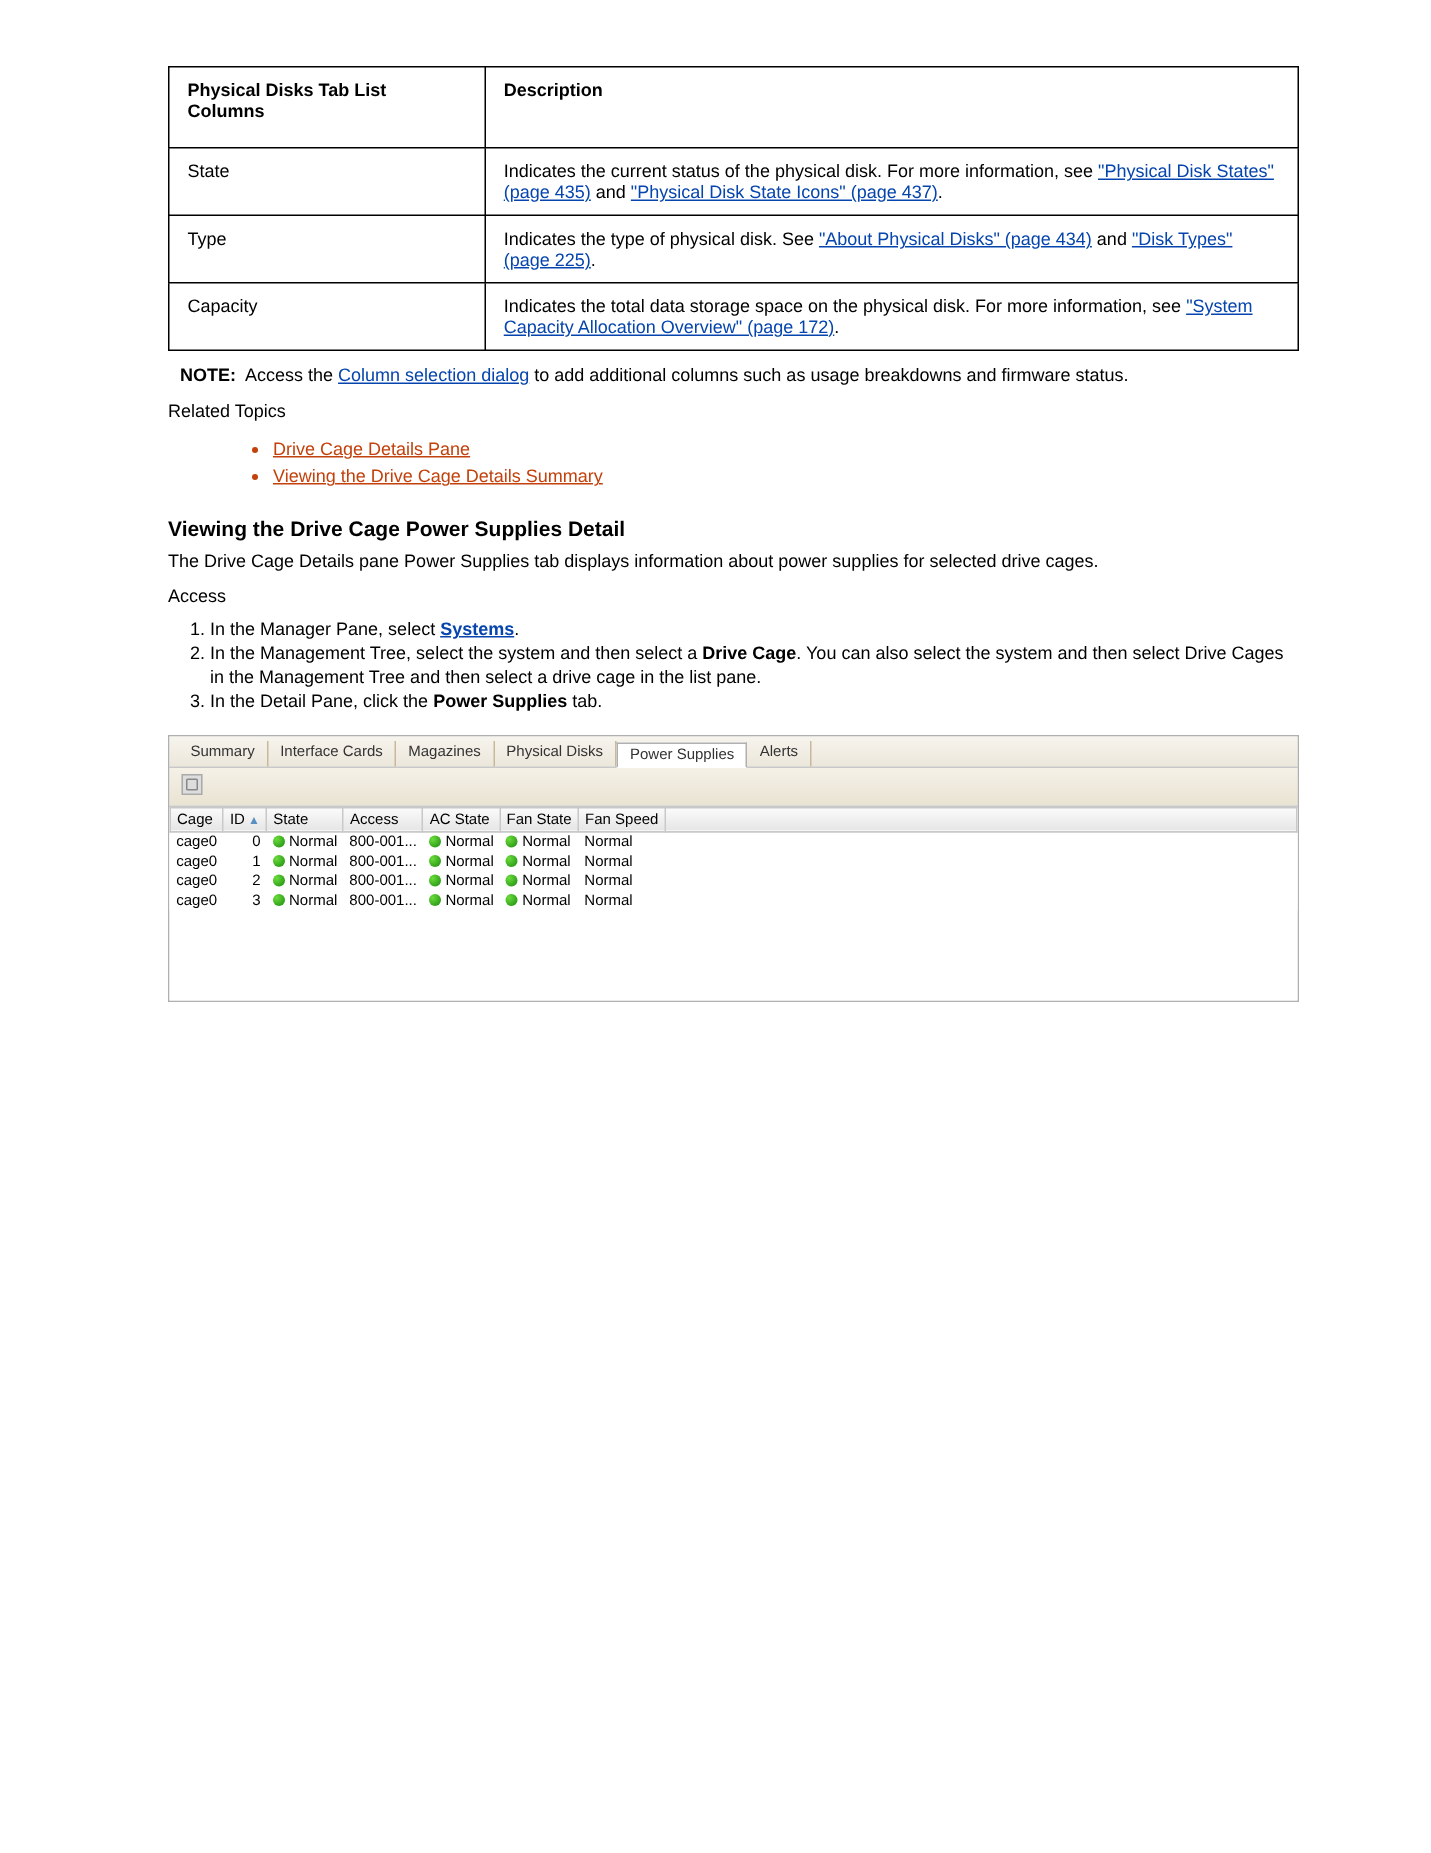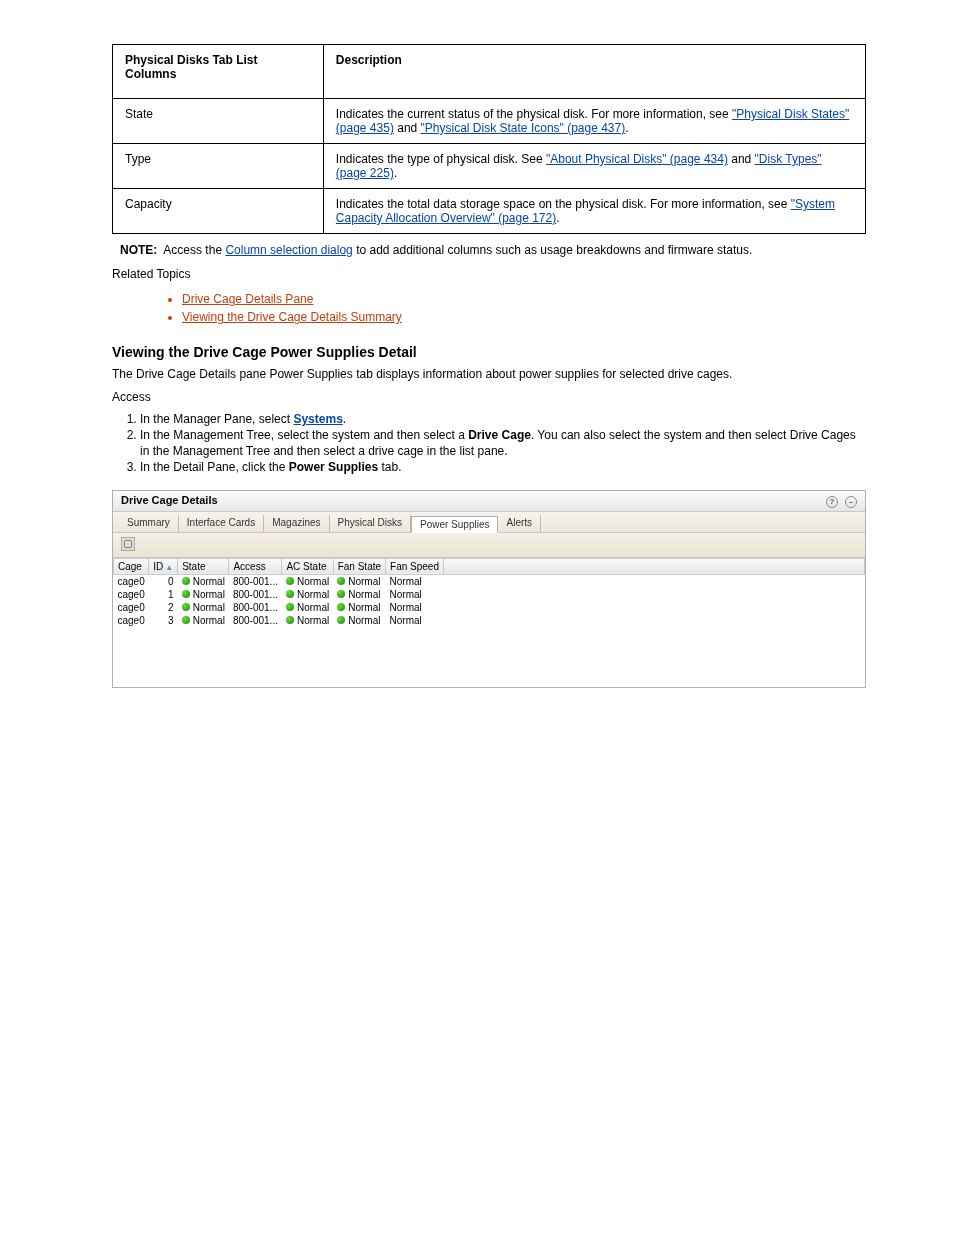--- a/index.html
+++ b/index.html
@@ -183,27 +183,20 @@
   </li>
   <li>
     <span>In the Management Tree, select the system and then select a </span><b>Drive Cage</b><span>. You can also select the system and then select Drive Cages in the Management Tree and then select a drive cage in the list pane.</span>
   </li>
   <li>
     <span>In the Detail Pane, click the </span><b>Power Supplies</b><span> tab.</span>
   </li>
 </ol>
 
 <div class="widget">
-  <div class="widget-title">
-    <span>Drive Cage Details</span>
-    <span class="icons">
-      <span>?</span>
-      <span>–</span>
-    </span>
-  </div>
   <div class="tabbar" id="tabbar">
       <span class="tab">Summary</span>
       <span class="tab">Interface Cards</span>
       <span class="tab">Magazines</span>
       <span class="tab">Physical Disks</span>
       <span class="tab active">Power Supplies</span>
       <span class="tab">Alerts</span>
     </div>
   <div class="toolbar">
     <span class="tool-icon"></span>

